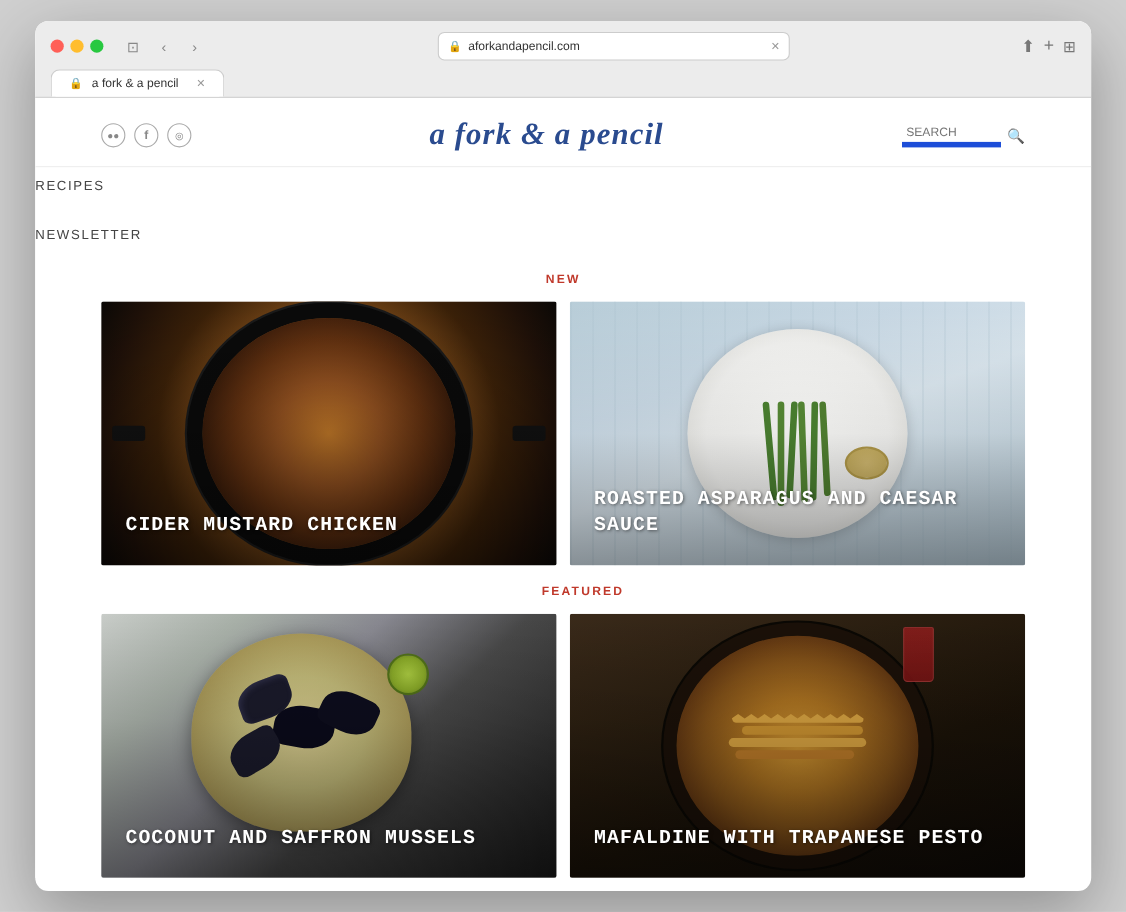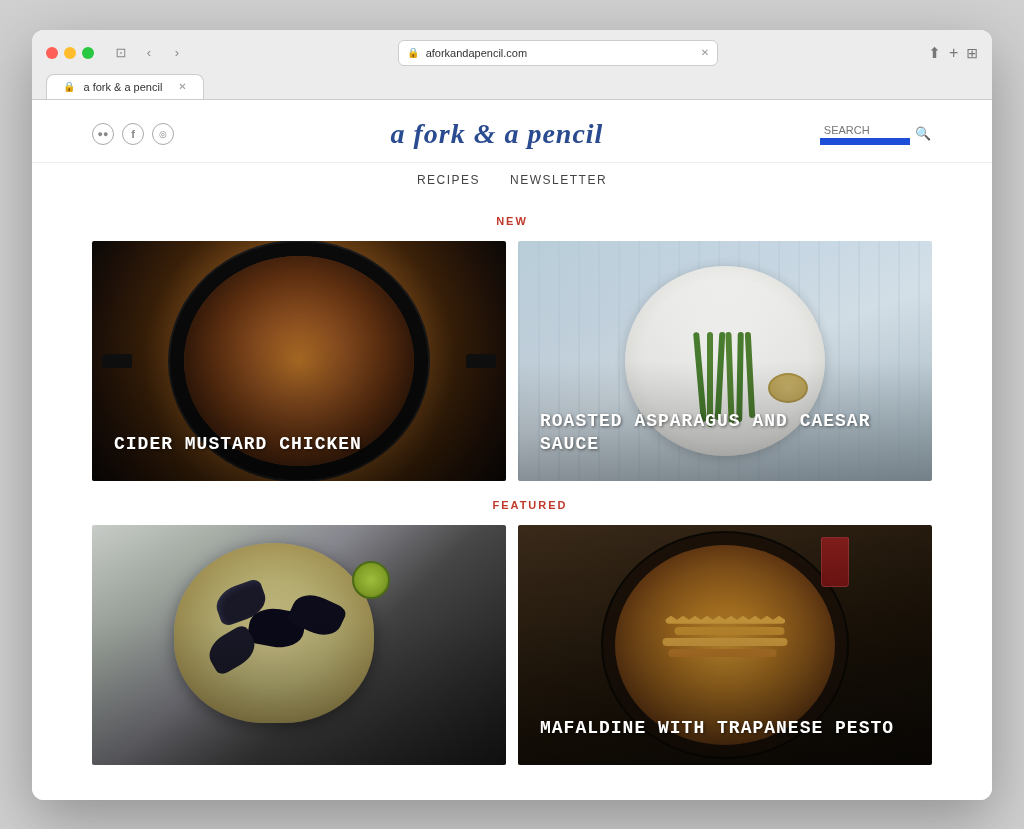--- a/index.html
+++ b/index.html
@@ -175,39 +175,40 @@
     }
 
     .header-search {
       display: flex;
       align-items: center;
       gap: 6px;
     }
 
     .search-input {
       border: none;
-      border-bottom: 7px solid #1d4ed8;
+      border-bottom: 5px solid #1d4ed8;
       font-size: 11px;
       color: #aaa;
       padding: 2px 4px;
       width: 90px;
       outline: none;
     }
 
     .search-icon {
       color: #999;
       font-size: 13px;
       cursor: pointer;
     }
 
     .site-nav {
       display: flex;
       justify-content: center;
       gap: 30px;
       padding: 10px 0 10px 0;
+      flex-direction: column;
     }
 
     .nav-link {
       font-size: 12px;
       letter-spacing: 1.5px;
       color: #444;
       text-decoration: none;
       font-weight: 500;
       text-transform: uppercase;
       cursor: pointer;
@@ -414,20 +415,21 @@
           <div style="position:absolute; top:45%; left:44%; transform:translate(-50%,-50%); width:200px; height:180px; border-radius:50% 50% 45% 45%; background: radial-gradient(ellipse, #d8cc90 0%, #c0b878 40%, #a89858 70%, #887840 100%); box-shadow: 0 4px 16px rgba(0,0,0,0.4);"></div>
 
           <div style="position:absolute; top:25%; left:30%; width:50px; height:35px; border-radius:50% 20% 50% 20%; background:#1a1a2a; transform:rotate(-20deg); box-shadow: inset 2px 2px 6px rgba(100,100,150,0.3);"></div>
           <div style="position:absolute; top:35%; left:38%; width:55px; height:38px; border-radius:50% 20% 50% 20%; background:#0a0a1a; transform:rotate(10deg);"></div>
           <div style="position:absolute; top:45%; left:28%; width:48px; height:34px; border-radius:50% 20% 50% 20%; background:#1a1a2a; transform:rotate(-30deg);"></div>
           <div style="position:absolute; top:30%; left:48%; width:52px; height:36px; border-radius:50% 20% 50% 20%; background:#0d0d1d; transform:rotate(25deg);"></div>
 
           <div style="position:absolute; top:15%; right:28%; width:38px; height:38px; border-radius:50%; background:radial-gradient(circle, #a8c840 0%, #88a828 60%, #607820 100%); border: 2px solid #507018;"></div>
         </div>
         <div class="recipe-overlay"></div>
+        <div class="recipe-title">COCONUT AND SAFFRON MUSSELS</div>
       </div>
 
       <div class="recipe-card pasta">
         <div class="recipe-bg" style="background: linear-gradient(160deg, #3a2a1a 0%, #2a1e10 30%, #1a1208 60%, #0e0a06 100%);">
 
           <div style="position:absolute; top:50%; left:50%; transform:translate(-50%,-50%); width:220px; height:200px; border-radius:50%; background:radial-gradient(ellipse, #c89030 0%, #a87020 30%, #805018 55%, #583010 75%, #301808 90%); box-shadow: 0 0 0 12px #1a1008, 0 0 0 14px #0a0804;"></div>
 
           <div style="position:absolute; top:38%; left:50%; transform:translateX(-50%); display:flex; flex-direction:column; gap:3px; align-items:center;">
             <div style="width:120px; height:8px; background:#d4a040; border-radius:4px; clip-path: polygon(0 50%, 5% 0, 10% 50%, 15% 0, 20% 50%, 25% 0, 30% 50%, 35% 0, 40% 50%, 45% 0, 50% 50%, 55% 0, 60% 50%, 65% 0, 70% 50%, 75% 0, 80% 50%, 85% 0, 90% 50%, 95% 0, 100% 50%, 100% 100%, 0 100%);"></div>
             <div style="width:110px; height:8px; background:#c89030; border-radius:4px; margin-left:8px;"></div>

